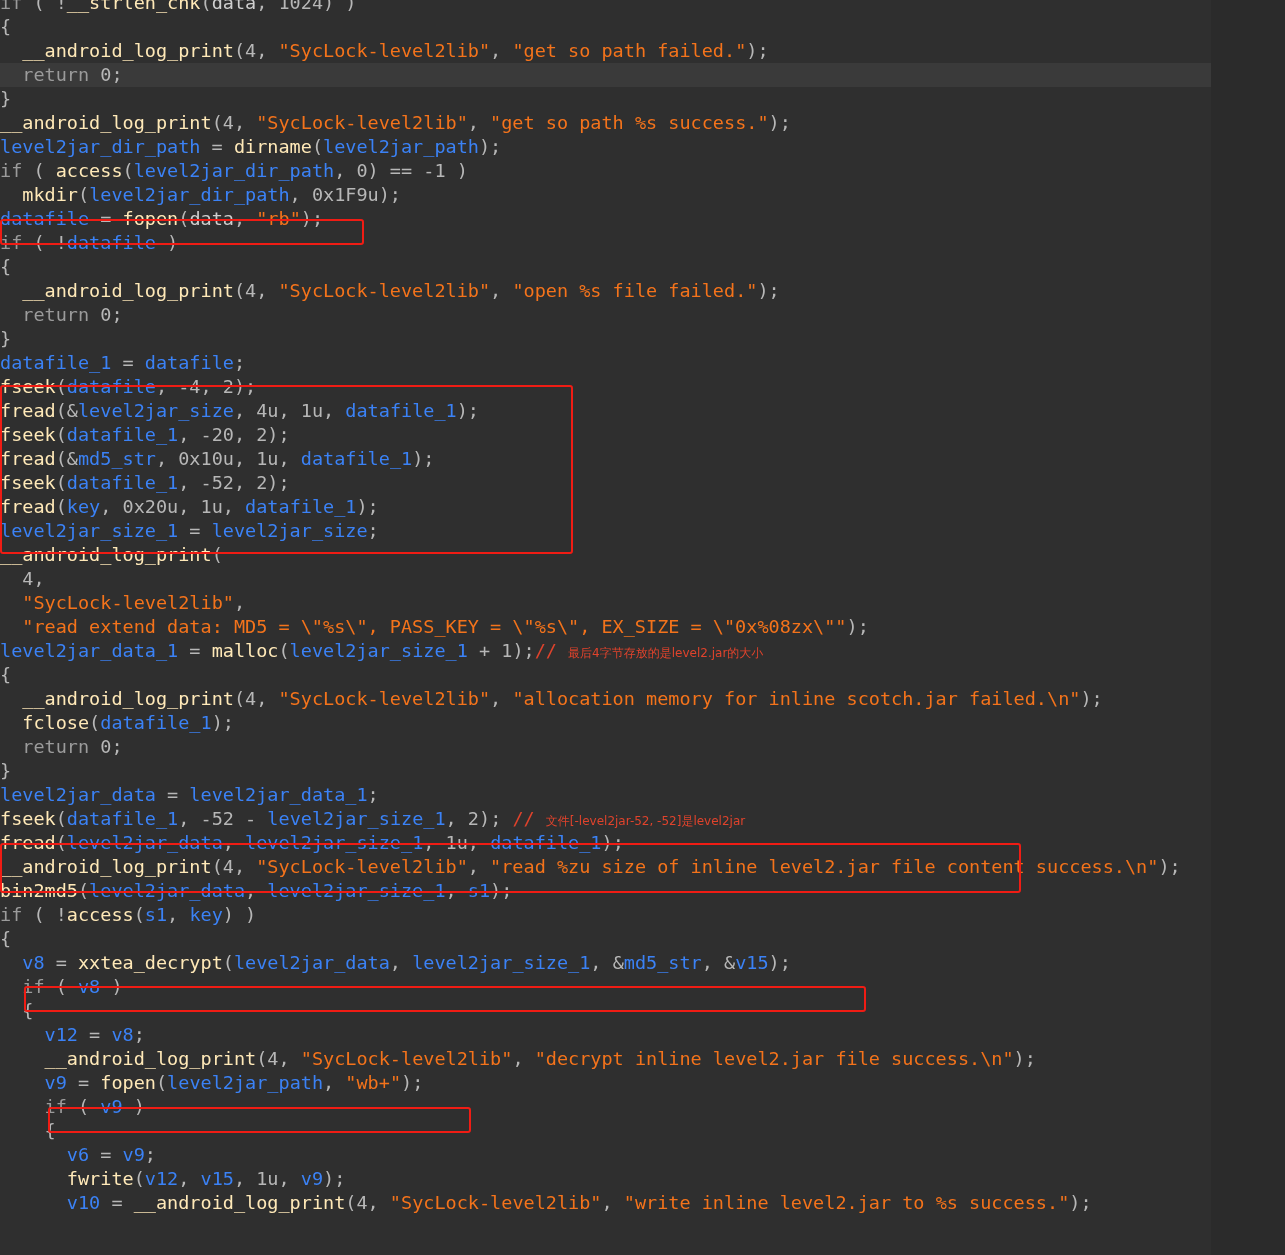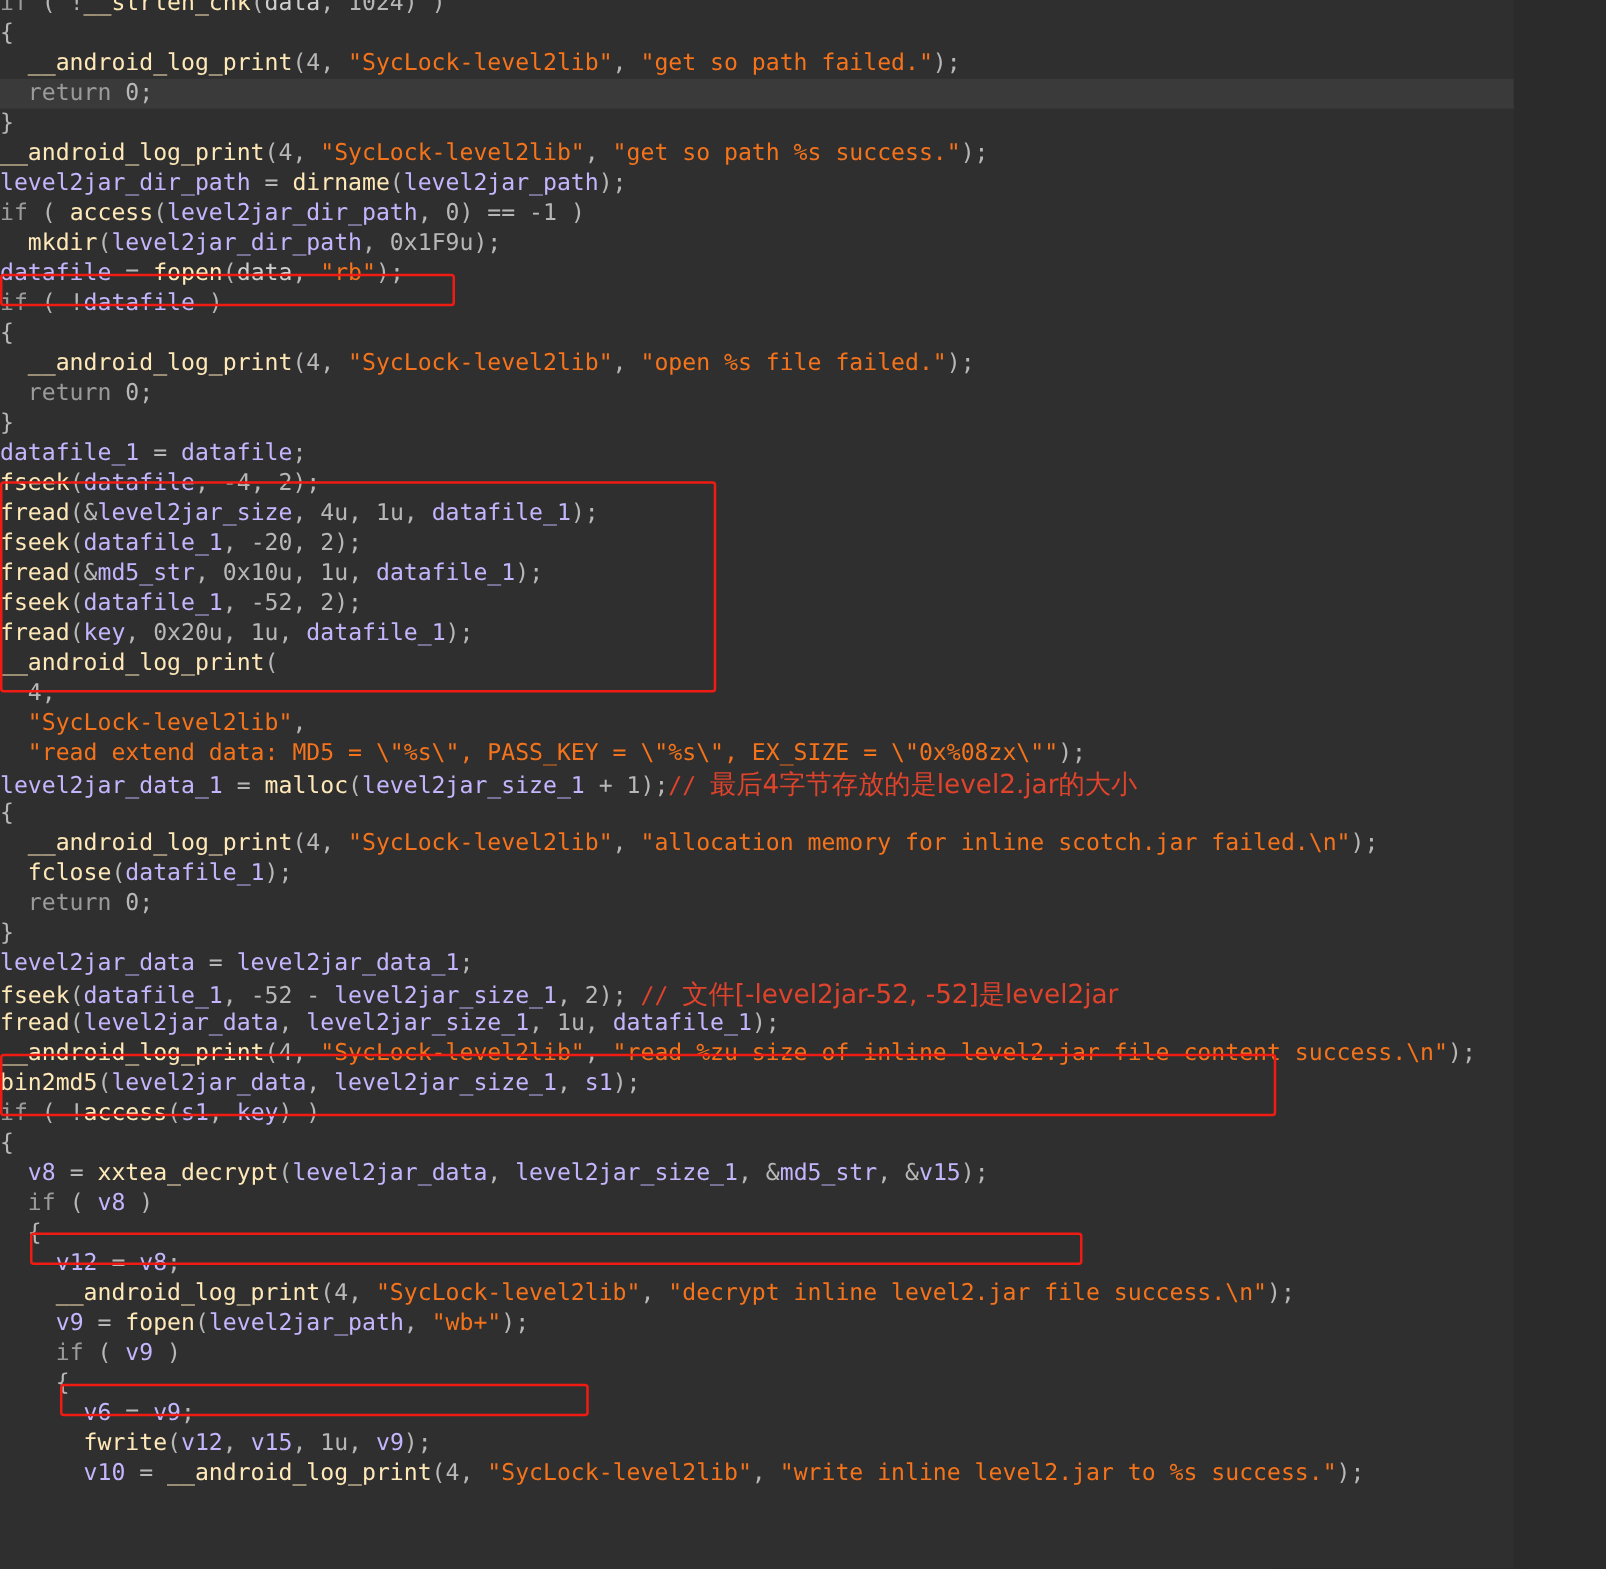--- a/index.html
+++ b/index.html
@@ -39,29 +39,29 @@
     color: #a9b7c6;
   }
   .code-line.hl {
     background: #3a3a3a;
   }
 
   
   .kw   { color: #9b9b9b; }            
   .pun  { color: #b7b7b7; }            
   .num  { color: #b7b7b7; }            
-  .var  { color: #c4b5fd; }            
+  .var  { color: #3b82f6; }            
   .fn   { color: #ffe9b8; }            
   .str  { color: #f4731b; }            
   .cmt  { color: #e0432c; }            
   .plain{ color: #cfcfcf; }
 
   .cmt-cjk {
     font-family: "DejaVu Sans", "Liberation Sans", sans-serif;
-    font-size: 21px;
+    font-size: 12px;
   }
 
   
   .hlbox {
     position: absolute;
     border: 2px solid #f01c14;
     border-radius: 3px;
     box-sizing: border-box;
     pointer-events: none;
   }
@@ -86,20 +86,21 @@
       <div class="code-line"><span class="pun">  </span><span class="fn">__android_log_print</span><span class="pun">(</span><span class="num">4</span><span class="pun">, </span><span class="str">"SycLock-level2lib"</span><span class="pun">, </span><span class="str">"open %s file failed."</span><span class="pun">);</span></div>
       <div class="code-line"><span class="pun">  </span><span class="kw">return </span><span class="num">0</span><span class="pun">;</span></div>
       <div class="code-line"><span class="pun">}</span></div>
       <div class="code-line"><span class="var">datafile_1</span><span class="pun"> = </span><span class="var">datafile</span><span class="pun">;</span></div>
       <div class="code-line"><span class="fn">fseek</span><span class="pun">(</span><span class="var">datafile</span><span class="pun">, </span><span class="num">-4</span><span class="pun">, </span><span class="num">2</span><span class="pun">);</span></div>
       <div class="code-line"><span class="fn">fread</span><span class="pun">(&amp;</span><span class="var">level2jar_size</span><span class="pun">, </span><span class="num">4u</span><span class="pun">, </span><span class="num">1u</span><span class="pun">, </span><span class="var">datafile_1</span><span class="pun">);</span></div>
       <div class="code-line"><span class="fn">fseek</span><span class="pun">(</span><span class="var">datafile_1</span><span class="pun">, </span><span class="num">-20</span><span class="pun">, </span><span class="num">2</span><span class="pun">);</span></div>
       <div class="code-line"><span class="fn">fread</span><span class="pun">(&amp;</span><span class="var">md5_str</span><span class="pun">, </span><span class="num">0x10u</span><span class="pun">, </span><span class="num">1u</span><span class="pun">, </span><span class="var">datafile_1</span><span class="pun">);</span></div>
       <div class="code-line"><span class="fn">fseek</span><span class="pun">(</span><span class="var">datafile_1</span><span class="pun">, </span><span class="num">-52</span><span class="pun">, </span><span class="num">2</span><span class="pun">);</span></div>
       <div class="code-line"><span class="fn">fread</span><span class="pun">(</span><span class="var">key</span><span class="pun">, </span><span class="num">0x20u</span><span class="pun">, </span><span class="num">1u</span><span class="pun">, </span><span class="var">datafile_1</span><span class="pun">);</span></div>
+      <div class="code-line"><span class="var">level2jar_size_1</span><span class="pun"> = </span><span class="var">level2jar_size</span><span class="pun">;</span></div>
       <div class="code-line"><span class="fn">__android_log_print</span><span class="pun">(</span></div>
       <div class="code-line"><span class="pun">  </span><span class="num">4</span><span class="pun">,</span></div>
       <div class="code-line"><span class="pun">  </span><span class="str">"SycLock-level2lib"</span><span class="pun">,</span></div>
       <div class="code-line"><span class="pun">  </span><span class="str">"read extend data: MD5 = \"%s\", PASS_KEY = \"%s\", EX_SIZE = \"0x%08zx\""</span><span class="pun">);</span></div>
       <div class="code-line"><span class="var">level2jar_data_1</span><span class="pun"> = </span><span class="fn">malloc</span><span class="pun">(</span><span class="var">level2jar_size_1</span><span class="pun"> + </span><span class="num">1</span><span class="pun">);</span><span class="cmt">// </span><span class="cmt cmt-cjk">最后4字节存放的是level2.jar的大小</span></div>
       <div class="code-line"><span class="pun">{</span></div>
       <div class="code-line"><span class="pun">  </span><span class="fn">__android_log_print</span><span class="pun">(</span><span class="num">4</span><span class="pun">, </span><span class="str">"SycLock-level2lib"</span><span class="pun">, </span><span class="str">"allocation memory for inline scotch.jar failed.\n"</span><span class="pun">);</span></div>
       <div class="code-line"><span class="pun">  </span><span class="fn">fclose</span><span class="pun">(</span><span class="var">datafile_1</span><span class="pun">);</span></div>
       <div class="code-line"><span class="pun">  </span><span class="kw">return </span><span class="num">0</span><span class="pun">;</span></div>
       <div class="code-line"><span class="pun">}</span></div>

